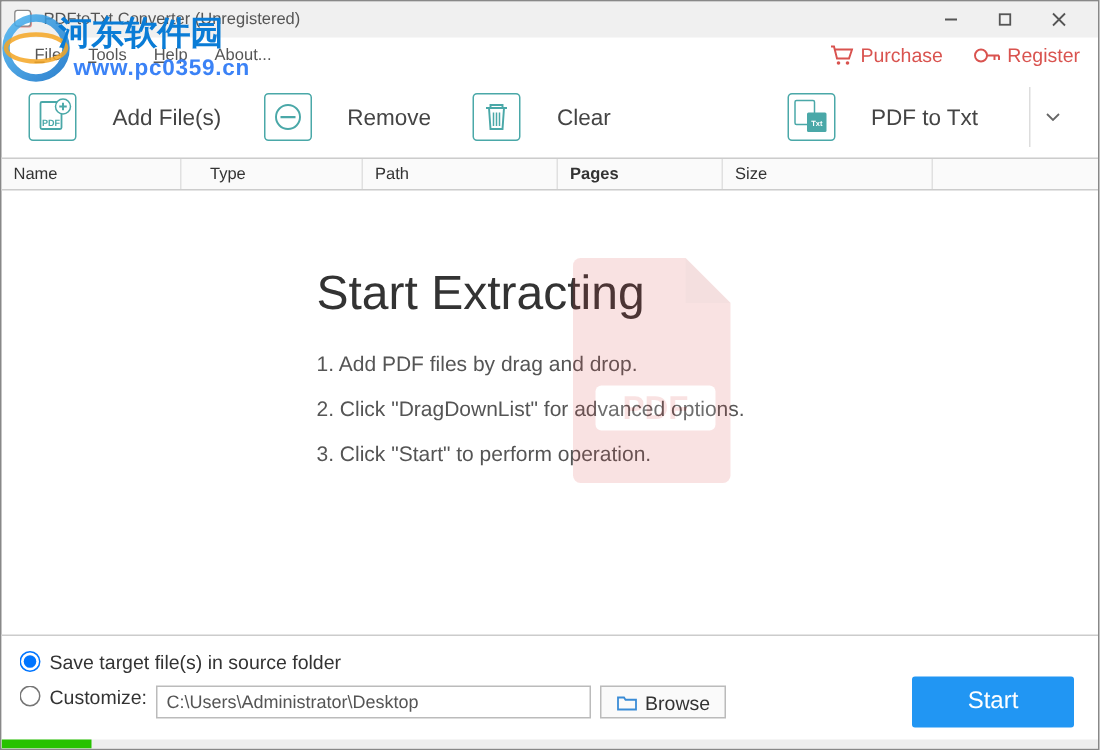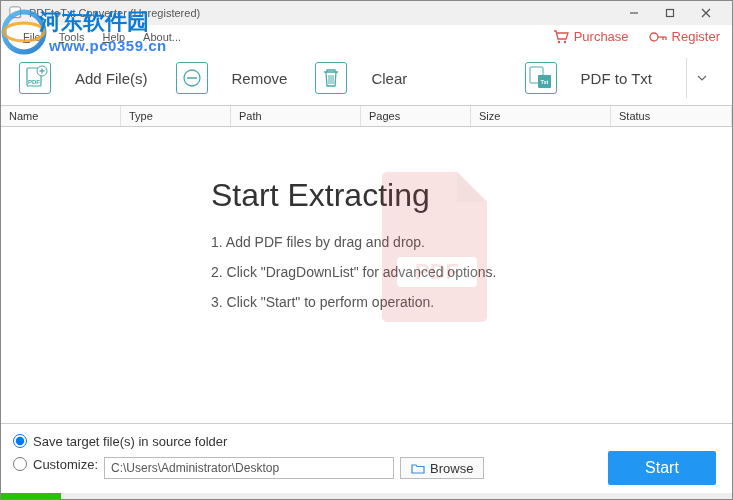--- a/index.html
+++ b/index.html
@@ -21,23 +21,23 @@
 .tool-btn { display: flex; align-items: center; gap: 24px; padding: 6px 14px 6px 8px; cursor: pointer; font-size: 15px; color: #444; border-radius: 2px; }
 .tool-icon-box { width: 32px; height: 32px; border: 1px solid #4aa8a8; border-radius: 3px; display: flex; align-items: center; justify-content: center; position: relative; }
 .tool-icon-box.clear { border-color: #4aa8a8; }
 .tool-spacer { flex: 1; }
 .tool-btn.convert { padding-right: 6px; }
 .tool-dropdown-arrow { width: 30px; height: 40px; display: flex; align-items: center; justify-content: center; border-left: 1px solid #ddd; margin-left: 10px; cursor: pointer; }
 
 .table-header { height: 22px; background: #fafafa; border-top: 1px solid #ccc; border-bottom: 1px solid #ccc; display: flex; font-size: 11px; font-family: "SimSun", monospace; color: #333; }
 .table-header .col { padding: 4px 8px; border-right: 1px solid #e0e0e0; }
 .col-name { width: 120px; }
-.col-type { width: 110px; }
+.col-type { width: 110px; margin-left: 11px; }
 .col-path { width: 130px; }
-.col-pages { width: 110px; }
+.col-pages { width: 110px; font-weight: bold; }
 .col-size { width: 140px; }
 .col-status { flex: 1; }
 
 .content-area { height: 270px; position: relative; display: flex; flex-direction: column; align-items: flex-start; padding: 50px 0 0 210px; }
 .content-area h1 { font-size: 32px; font-weight: 400; color: #333; margin-bottom: 20px; }
 .content-area .step { font-size: 14px; color: #555; margin-bottom: 14px; }
 .pdf-watermark { position: absolute; right: 230px; top: 40px; width: 130px; height: 160px; opacity: 0.15; }
 
 .footer { position: absolute; bottom: 0; left: 0; right: 0; border-top: 1px solid #ccc; background: #fff; }
 .footer-options { padding: 10px 12px 6px 12px; font-size: 13px; color: #333; }
@@ -172,21 +172,20 @@
     </div>
   </div>
 </div>
 
 <div class="table-header">
   <div class="col col-name">Name</div>
   <div class="col col-type">Type</div>
   <div class="col col-path">Path</div>
   <div class="col col-pages">Pages</div>
   <div class="col col-size">Size</div>
-  <div class="col col-status">Status</div>
 </div>
 
 <div class="content-area">
   <svg class="pdf-watermark" viewBox="0 0 130 160">
     <path d="M15 5 h70 l30 30 v115 a5 5 0 0 1 -5 5 h-95 a5 5 0 0 1 -5 -5 v-140 a5 5 0 0 1 5 -5 z" fill="#d44"></path>
     <path d="M85 5 v30 h30 z" fill="#b33"></path>
     <rect x="25" y="90" width="80" height="30" rx="4" fill="#fff"></rect>
     <text x="65" y="112" font-size="22" font-weight="bold" fill="#d44" text-anchor="middle">PDF</text>
   </svg>
   <h1>Start Extracting</h1>

